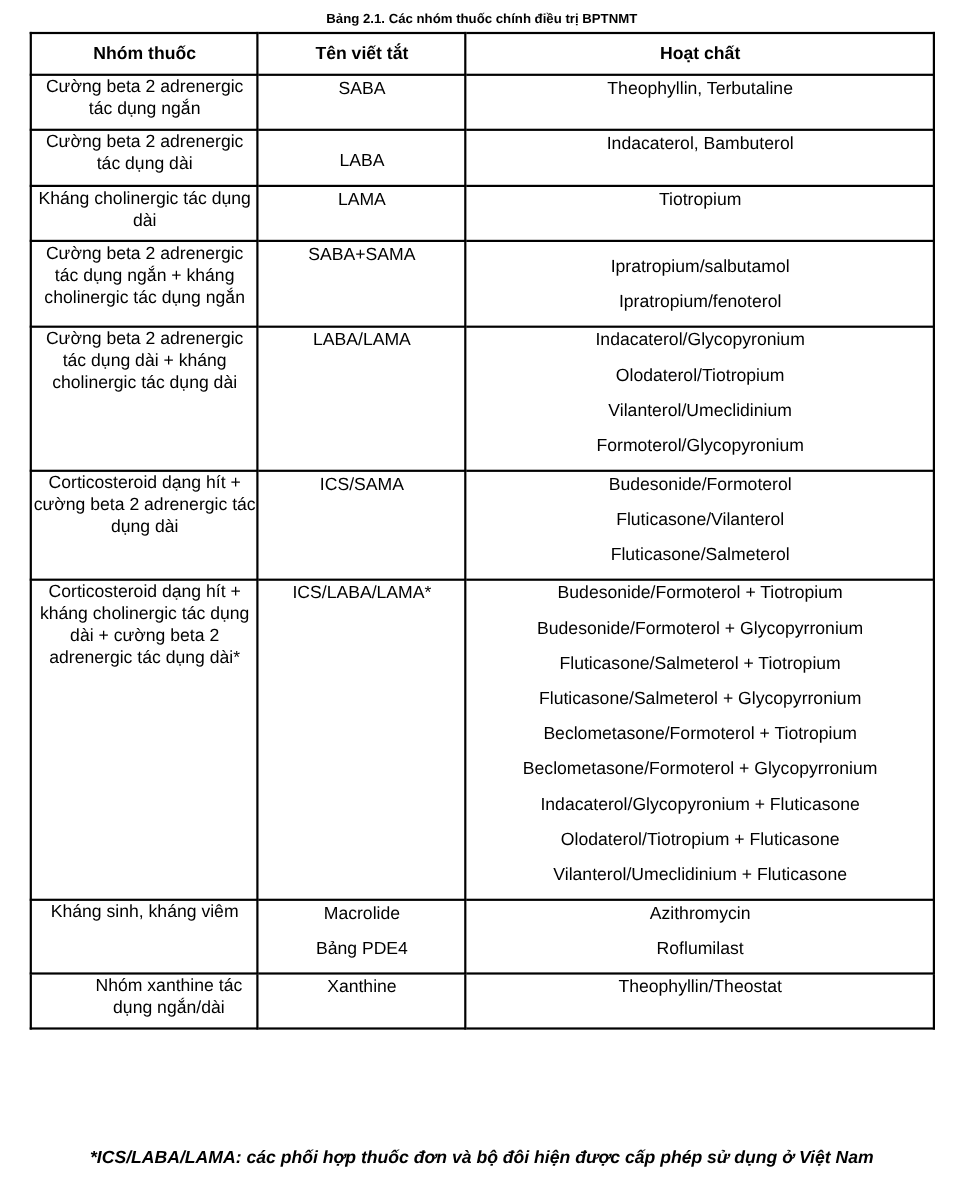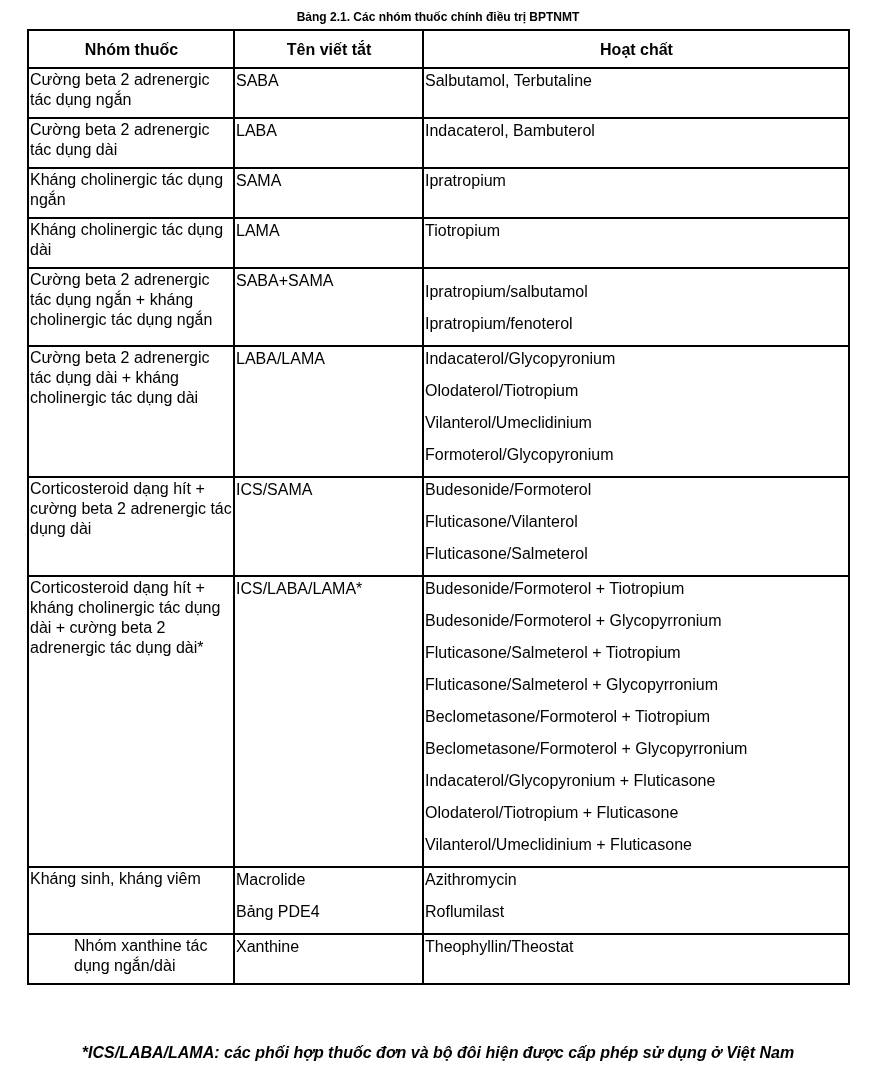--- a/index.html
+++ b/index.html
@@ -37,20 +37,21 @@
     table.main col.c2 { width: 189px; }
     table.main col.c3 { width: 426px; }
     table.main th, table.main td {
       border: 2px solid #000000;
       vertical-align: top;
       padding: 0 0 0 1px;
       font-size: 16px;
       line-height: 20px;
       overflow: hidden;
       white-space: nowrap;
+      text-align: center;
     }
     table.main th {
       font-weight: bold;
       text-align: center;
       height: 28px;
       padding-top: 8px;
       line-height: 22px;
       vertical-align: top;
     }
     td .cell {
@@ -100,51 +101,36 @@
         <td>
           <div class="cell" style="padding-top: 1px; line-height: 20px;">Cường beta 2 adrenergic tác dụng ngắn</div>
         </td>
         <td>
           <div class="stack" style="padding-top: 1px;">
             <span class="line">SABA</span>
           </div>
         </td>
         <td>
           <div class="stack" style="padding-top: 1px;">
-            <span class="line">Salbutamol, Terbutaline</span>
+            <span class="line">Theophyllin, Terbutaline</span>
           </div>
         </td>
       </tr>
       <tr style="height: 50px;">
         <td>
           <div class="cell" style="padding-top: 1px; line-height: 20px;">Cường beta 2 adrenergic tác dụng dài</div>
         </td>
         <td>
-          <div class="stack" style="padding-top: 1px;">
+          <div class="stack" style="padding-top: 17px;">
             <span class="line">LABA</span>
           </div>
         </td>
         <td>
           <div class="stack" style="padding-top: 1px;">
             <span class="line">Indacaterol, Bambuterol</span>
-          </div>
-        </td>
-      </tr>
-      <tr style="height: 50px;">
-        <td>
-          <div class="cell" style="padding-top: 1px; line-height: 20px;">Kháng cholinergic tác dụng ngắn</div>
-        </td>
-        <td>
-          <div class="stack" style="padding-top: 1px;">
-            <span class="line">SAMA</span>
-          </div>
-        </td>
-        <td>
-          <div class="stack" style="padding-top: 1px;">
-            <span class="line">Ipratropium</span>
           </div>
         </td>
       </tr>
       <tr style="height: 50px;">
         <td>
           <div class="cell" style="padding-top: 1px; line-height: 20px;">Kháng cholinergic tác dụng dài</div>
         </td>
         <td>
           <div class="stack" style="padding-top: 1px;">
             <span class="line">LAMA</span>

